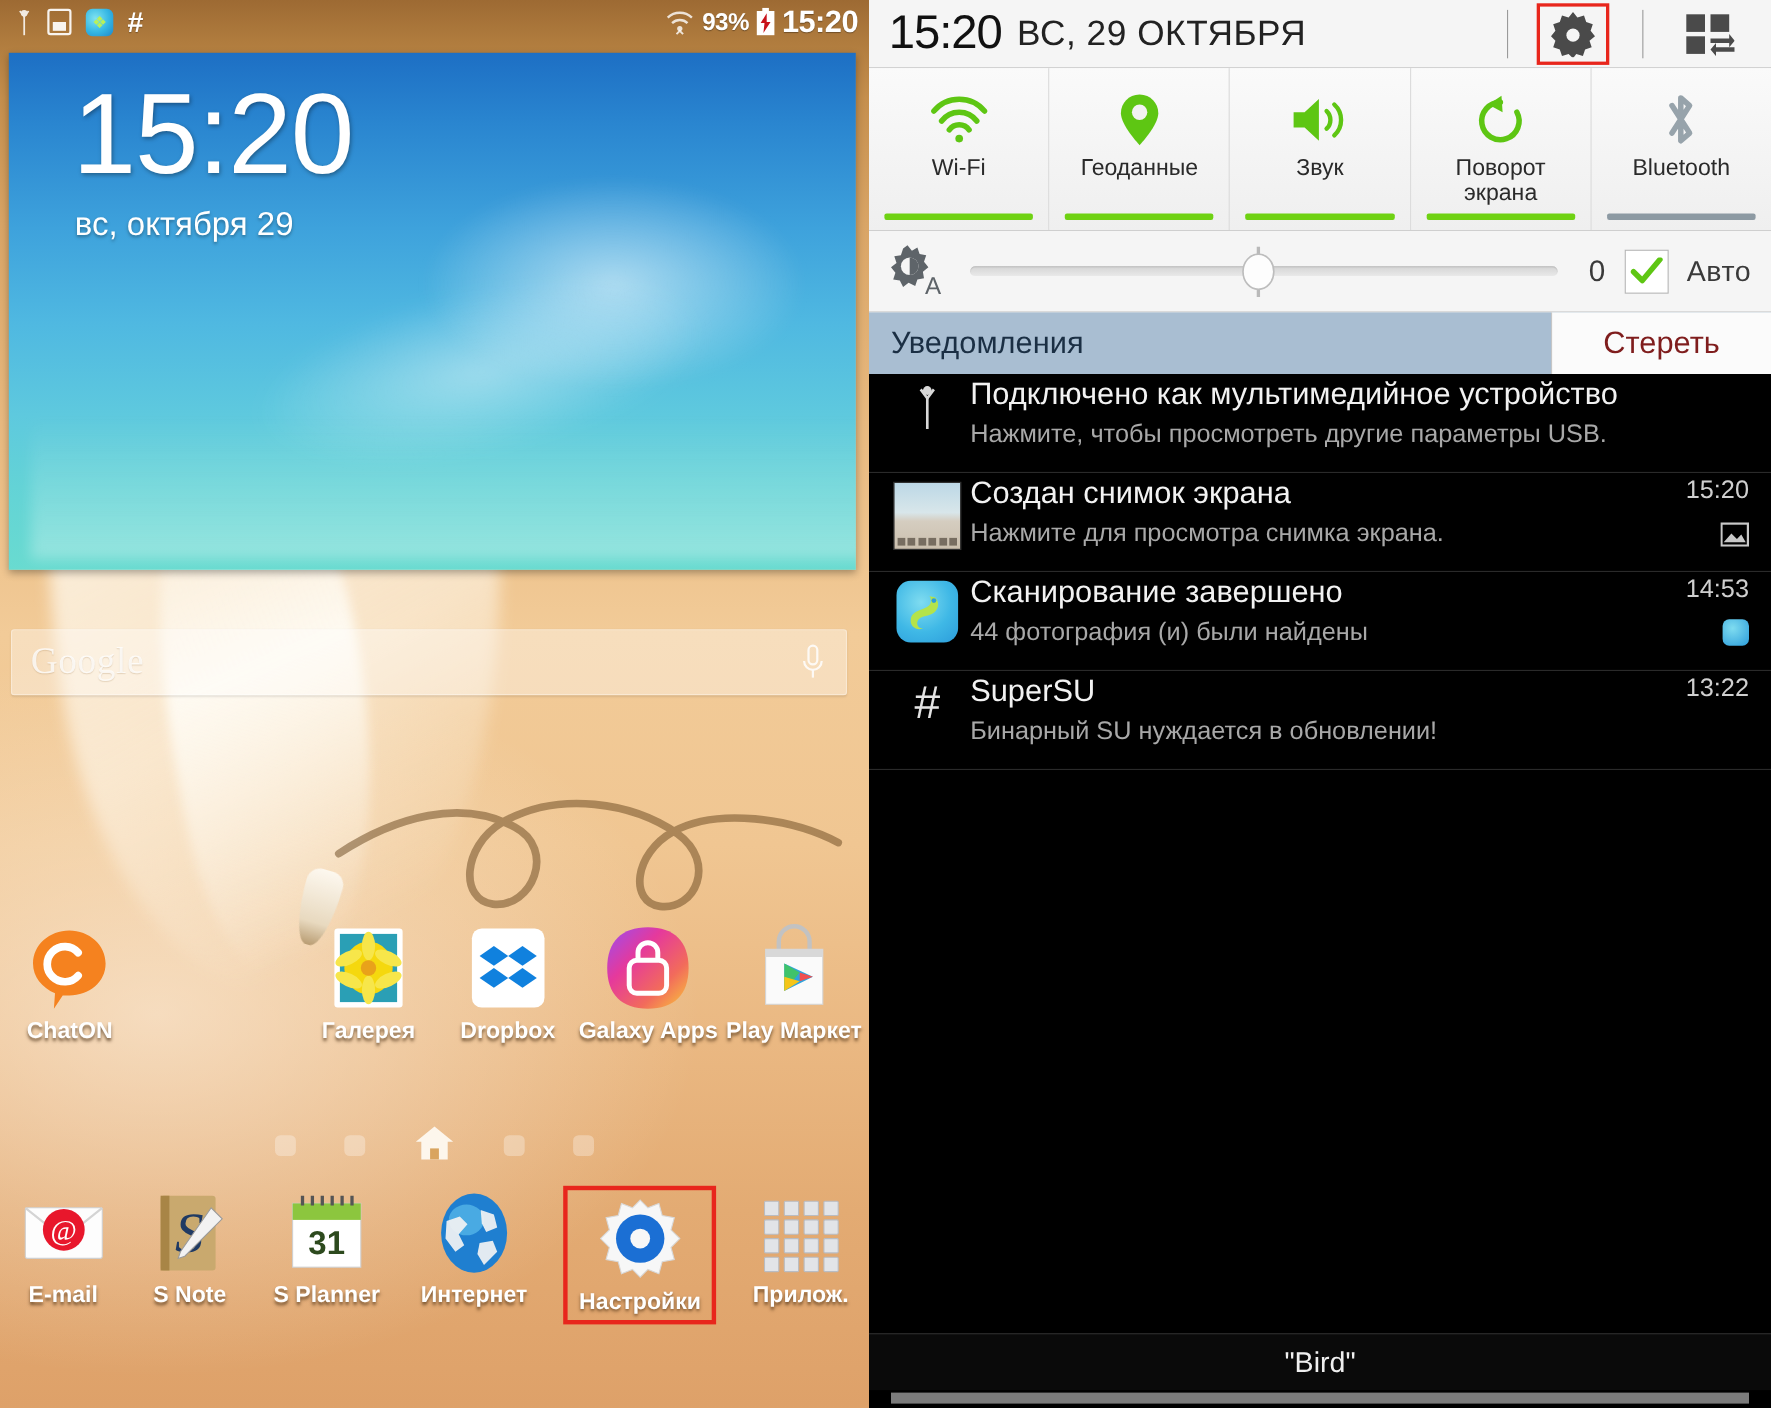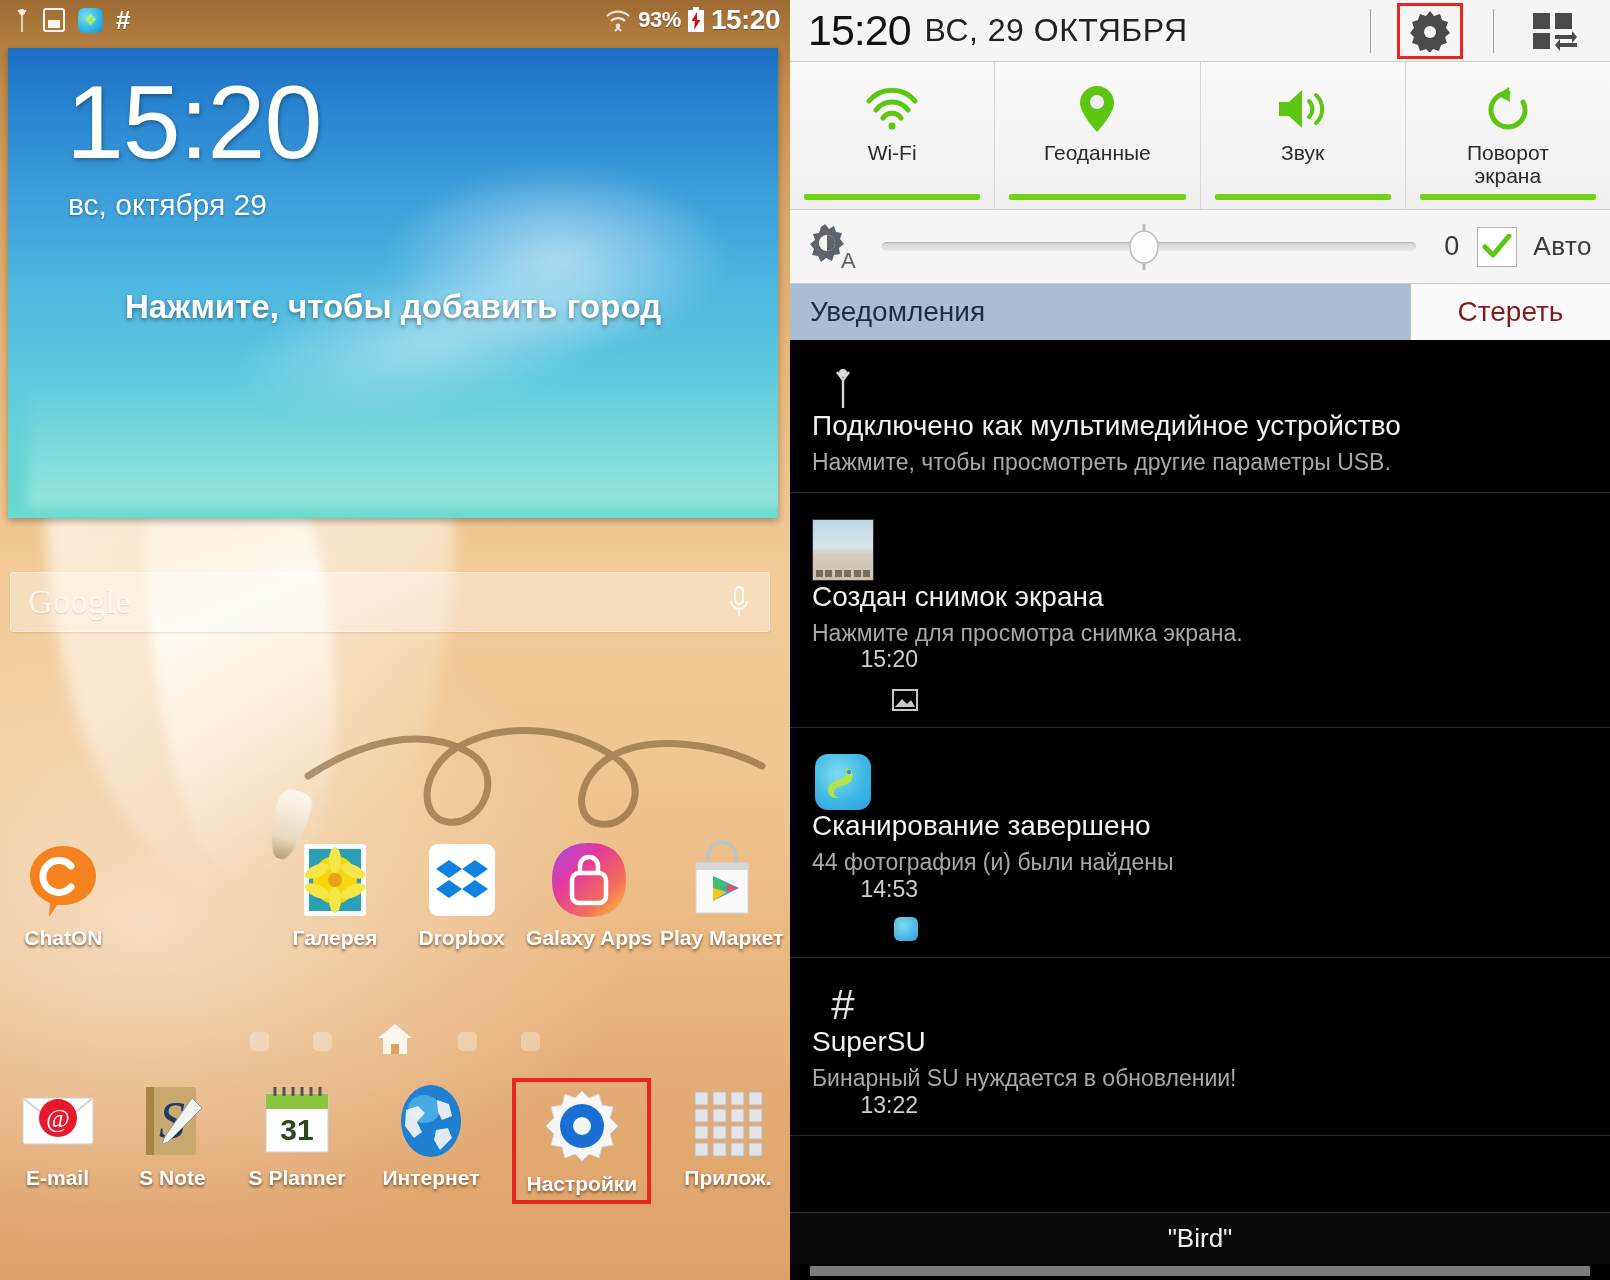--- a/index.html
+++ b/index.html
@@ -156,22 +156,22 @@
             display:flex; align-items:center; justify-content:center; }
   .br-auto { font-size:26px; color:#3a3a3a; margin-left:16px; letter-spacing:.5px; }
 
   .nhead { height:56px; background:#a9bed2; display:flex; align-items:center; }
   .nhead-t { font-size:28px; color:#1b2f44; padding-left:20px; }
   .nclear { margin-left:auto; height:56px; min-width:200px; background:#fbfbfb;
             border-left:1px solid #c6c6c6; display:flex; align-items:center;
             justify-content:center; font-size:28px; color:#7f1d1d; padding:0 26px; }
 
   .nlist { background:#000; }
-  .nitem { display:flex; align-items:flex-start; padding:20px 20px 16px 18px;
-           border-bottom:1px solid #2a2a2a; min-height:90px;flex-direction:column; }
+  .nitem { display:flex; align-items:flex-start; padding:2px 20px 16px 18px;
+           border-bottom:1px solid #2a2a2a; min-height:90px; }
   .nicon { width:70px; min-width:70px; display:flex; align-items:center;
            justify-content:center; padding-top:6px; }
   .ntext { flex:1; padding-left:4px; }
   .ntitle { font-size:28px; color:#f2f2f2; line-height:1.15; }
   .nsub { font-size:23px; color:#a8a8a8; margin-top:7px; line-height:1.15; }
   .nmeta { text-align:right; min-width:110px; padding-left:10px; }
   .ntime { font-size:23px; color:#cfcfcf; }
   .nbadge { margin-top:14px; display:flex; justify-content:flex-end; }
 
   .thumb { width:62px; height:62px;
@@ -240,21 +240,20 @@
         <span class="sb-time">15:20</span>
       </div>
     </div>
 
     <div class="clockwidget">
       <div class="cloudA"></div>
       <div class="cloudB"></div>
       <div class="cloudC"></div>
       <div class="cw-time">15:20</div>
       <div class="cw-date">вс, октября 29</div>
-      <div class="cw-city">Нажмите, чтобы добавить город</div>
     </div>
 
     <div class="gsearch">
       <span class="gsearch-label">Google</span>
       <svg class="mic" width="26" height="36" viewBox="0 0 26 36">
         <rect x="9" y="3" width="8" height="17" rx="4" fill="none" stroke="#fff" stroke-width="2"></rect>
         <path d="M5,17 A8,8 0 0 0 21,17" fill="none" stroke="#fff" stroke-width="2"></path>
         <path d="M13,25 L13,32" stroke="#fff" stroke-width="2"></path>
       </svg>
     </div>
@@ -519,20 +518,29 @@
           <span class="tg-ic">
             <svg width="50" height="48" viewBox="0 0 50 48">
               <path d="M25,8 A17,17 0 1 0 40,17" fill="none" stroke="#5ec613" stroke-width="5" stroke-linecap="round"></path>
               <path d="M26,2 L14,10 L27,17 Z" fill="#5ec613"></path>
             </svg>
           </span>
           <span class="tg-lb">Поворот<br>экрана</span>
           <span class="tg-bar"></span>
         </div>
 
+        <div class="tg">
+          <span class="tg-ic">
+            <svg width="36" height="52" viewBox="0 0 36 52">
+              <path d="M10,13 L26,38 L18,45 L18,6 L26,13 L10,38" fill="none" stroke="#97a3ab" stroke-width="5" stroke-linejoin="round" stroke-linecap="round"></path>
+            </svg>
+          </span>
+          <span class="tg-lb">Bluetooth</span>
+          <span class="tg-bar off"></span>
+        </div>
 
       </div>
 
       <div class="bright">
         <span>
           <svg width="48" height="50" viewBox="0 0 48 50">
             <g fill="#5e6469">
               <path d="M17,4 L21,9 L26,6 L28,12 L34,13 L32,19 L36,24 L31,28 L32,34 L26,35 L24,41 L18,38 L13,42 L10,36 L4,35 L6,29 L2,24 L7,20 L5,14 L11,13 L13,7 Z"></path>
             </g>
             <circle cx="19" cy="23" r="8" fill="#f5f5f5"></circle>

